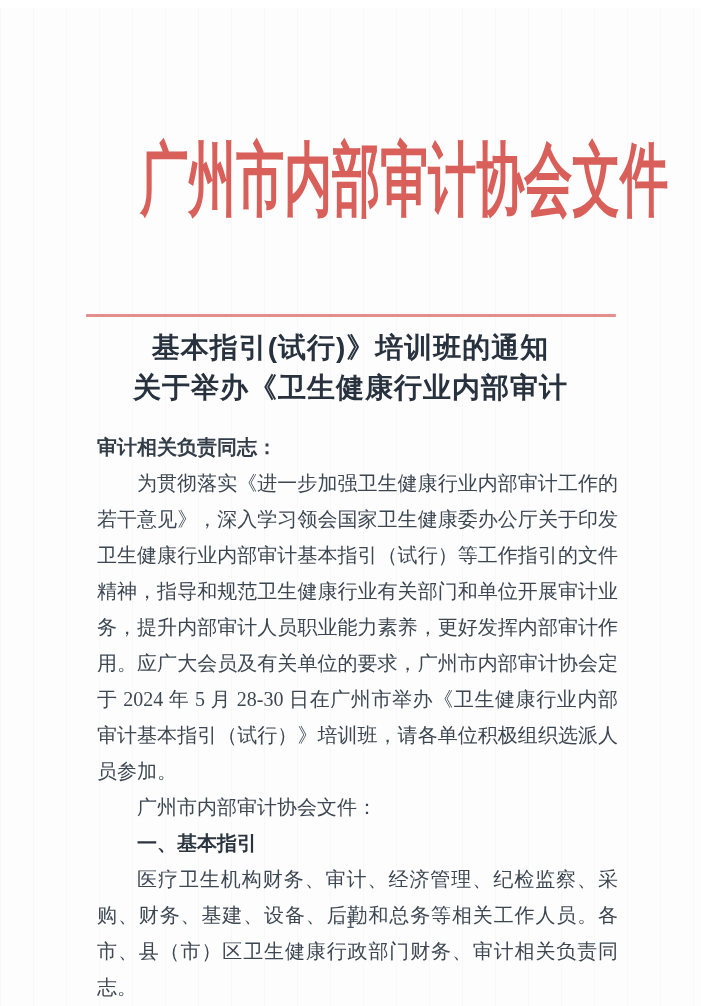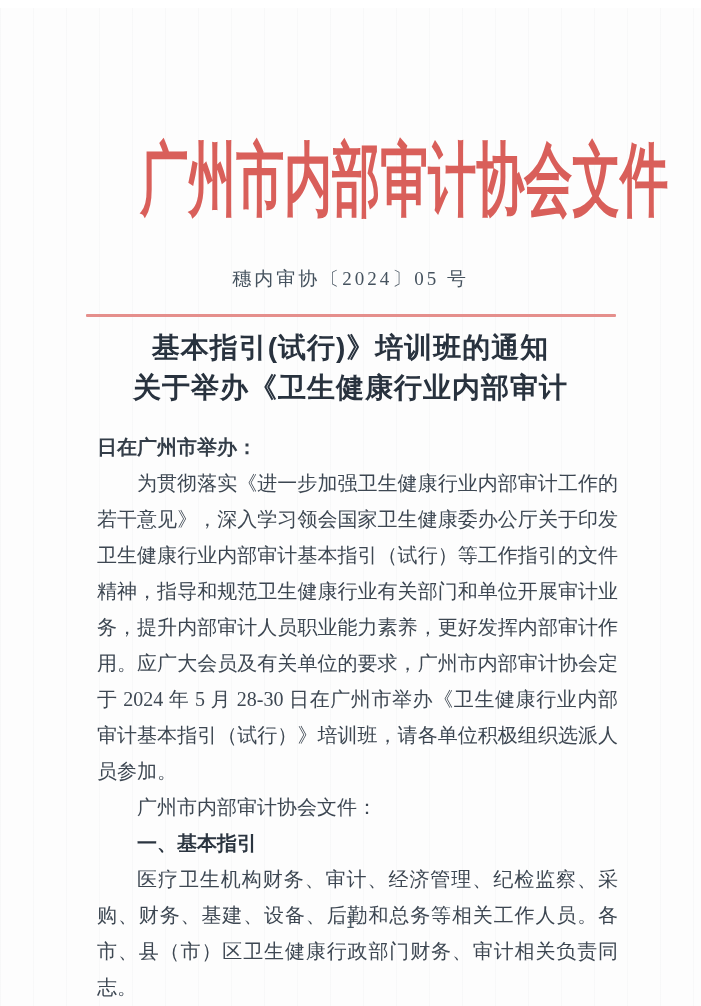--- a/index.html
+++ b/index.html
@@ -115,31 +115,30 @@
     font-family: "DejaVu Sans Mono", monospace;
   }
 </style>
 </head>
 <body>
 
 <div class="page">
 
   <div class="masthead">广州市内部审计协会文件</div>
 
-  <div class="doc-number">穗内审协〔2024〕05 号</div>
 
   <div class="red-rule"></div>
 
   <div class="doc-title">
     <span class="title-line">基本指引(试行)》培训班的通知</span>
     <span class="title-line">关于举办《卫生健康行业内部审计</span>
   </div>
 
   <div class="body-text">
-    <p class="salutation">日在广州市举办：</p>
+    <p class="salutation">审计相关负责同志：</p>
     <p class="para">为贯彻落实《进一步加强卫生健康行业内部审计工作的若干意见》，深入学习领会国家卫生健康委办公厅关于印发卫生健康行业内部审计基本指引（试行）等工作指引的文件精神，指导和规范卫生健康行业有关部门和单位开展审计业务，提升内部审计人员职业能力素养，更好发挥内部审计作用。应广大会员及有关单位的要求，广州市内部审计协会定于 2024 年 5 月 28-30 日在广州市举办《卫生健康行业内部审计基本指引（试行）》培训班，请各单位积极组织选派人员参加。</p>
     <p class="para">广州市内部审计协会文件：</p>
     <p class="section-heading">一、基本指引</p>
     <p class="para">医疗卫生机构财务、审计、经济管理、纪检监察、采购、财务、基建、设备、后勤和总务等相关工作人员。各市、县（市）区卫生健康行政部门财务、审计相关负责同志。</p>
   </div>
 
   <div class="page-number">-1-</div>
 
 </div>
 

